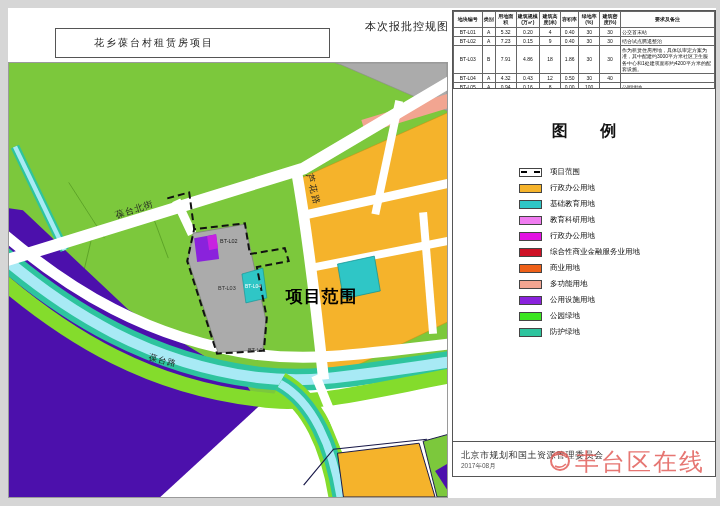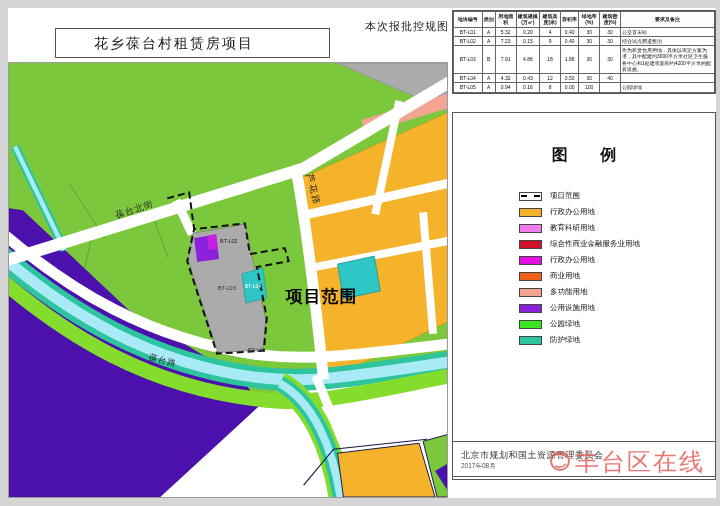--- a/index.html
+++ b/index.html
@@ -4,39 +4,39 @@
 <style>
   html,body{margin:0;padding:0;width:720px;height:506px;overflow:hidden;background:#c9c9c9;}
   *{box-sizing:border-box;font-family:"Liberation Sans","DejaVu Sans",sans-serif;}
   .page{position:absolute;left:0;top:0;width:720px;height:506px;background:#fff;
         border:8px solid #d6d6d6;border-right:4px solid #d6d6d6;}
   .inner{position:relative;width:708px;height:490px;background:#fff;}
 
   
   .title-box{position:absolute;left:47px;top:20px;width:275px;height:30px;
              border:1px solid #555;background:#fff;line-height:28px;
-             padding-left:38px;font-size:14px;letter-spacing:2px;color:#1a1a1a;}
+             padding-left:38px;font-size:10px;letter-spacing:2px;color:#1a1a1a;}
   .subtitle{position:absolute;left:355px;top:11px;width:88px;font-size:11px;
             color:#222;text-align:center;letter-spacing:1px;}
 
   
   .map-frame{position:absolute;left:0;top:54px;width:440px;height:436px;
              border:1px solid #9a9a9a;background:#fff;overflow:hidden;}
   .map-frame svg{display:block;}
 
   
   .rpanel{position:absolute;left:444px;top:0;width:264px;height:490px;}
   .tbl-box{position:absolute;left:0;top:2px;width:264px;border:1px solid #555;}
   table{border-collapse:collapse;width:100%;table-layout:fixed;}
   th,td{border:0.5px solid #666;font-size:5px;line-height:1.25;padding:1px 1px;
         color:#111;text-align:center;overflow:hidden;}
   th{font-weight:bold;background:#fdfdfd;}
   td.remark{text-align:left;}
 
-  .legend-box{position:absolute;left:0;top:80px;width:264px;height:368px;border:1px solid #555;background:#fff;margin-top:24px;}
+  .legend-box{position:absolute;left:0;top:80px;width:264px;height:368px;border:1px solid #555;background:#fff;}
   .legend-title{margin-top:32px;text-align:center;font-size:16px;font-weight:bold;
                 letter-spacing:14px;color:#111;text-indent:14px;}
   .legend-list{margin-top:22px;margin-left:66px;}
   .legend-item{display:flex;align-items:center;height:16px;}
   .swatch{width:23px;height:9px;border:1px solid #444;margin-right:8px;flex:0 0 auto;}
   .swatch-dashed{position:relative;background:#fff;}
   .swatch-dashed .dash{position:absolute;left:1px;right:1px;top:2px;border-top:2px dashed #000;}
   .legend-label{font-size:7.5px;color:#111;white-space:nowrap;}
 
   .footer-box{position:absolute;left:0;top:433px;width:264px;height:36px;border:1px solid #555;background:#fff;}
@@ -216,30 +216,34 @@
           <span class="swatch swatch-dashed">
                 <span class="dash"></span>
               </span>
           <span class="legend-label">项目范围</span>
         </div>
         <div class="legend-item">
           <span class="swatch" style="background: rgb(245, 179, 43);"></span>
           <span class="legend-label">行政办公用地</span>
         </div>
         <div class="legend-item">
+          <span class="swatch" style="background: rgb(47, 198, 198);"></span>
+          <span class="legend-label">基础教育用地</span>
+        </div>
+        <div class="legend-item">
           <span class="swatch" style="background: rgb(240, 124, 240);"></span>
           <span class="legend-label">教育科研用地</span>
         </div>
         <div class="legend-item">
+          <span class="swatch" style="background: rgb(227, 18, 227);"></span>
+          <span class="legend-label">行政办公用地</span>
+        </div>
+        <div class="legend-item">
           <span class="swatch" style="background: rgb(206, 17, 38);"></span>
           <span class="legend-label">综合性商业金融服务业用地</span>
-        </div>
-        <div class="legend-item">
-          <span class="swatch" style="background: rgb(227, 18, 227);"></span>
-          <span class="legend-label">行政办公用地</span>
         </div>
         <div class="legend-item">
           <span class="swatch" style="background: rgb(238, 96, 24);"></span>
           <span class="legend-label">商业用地</span>
         </div>
         <div class="legend-item">
           <span class="swatch" style="background: rgb(242, 165, 145);"></span>
           <span class="legend-label">多功能用地</span>
         </div>
         <div class="legend-item">

